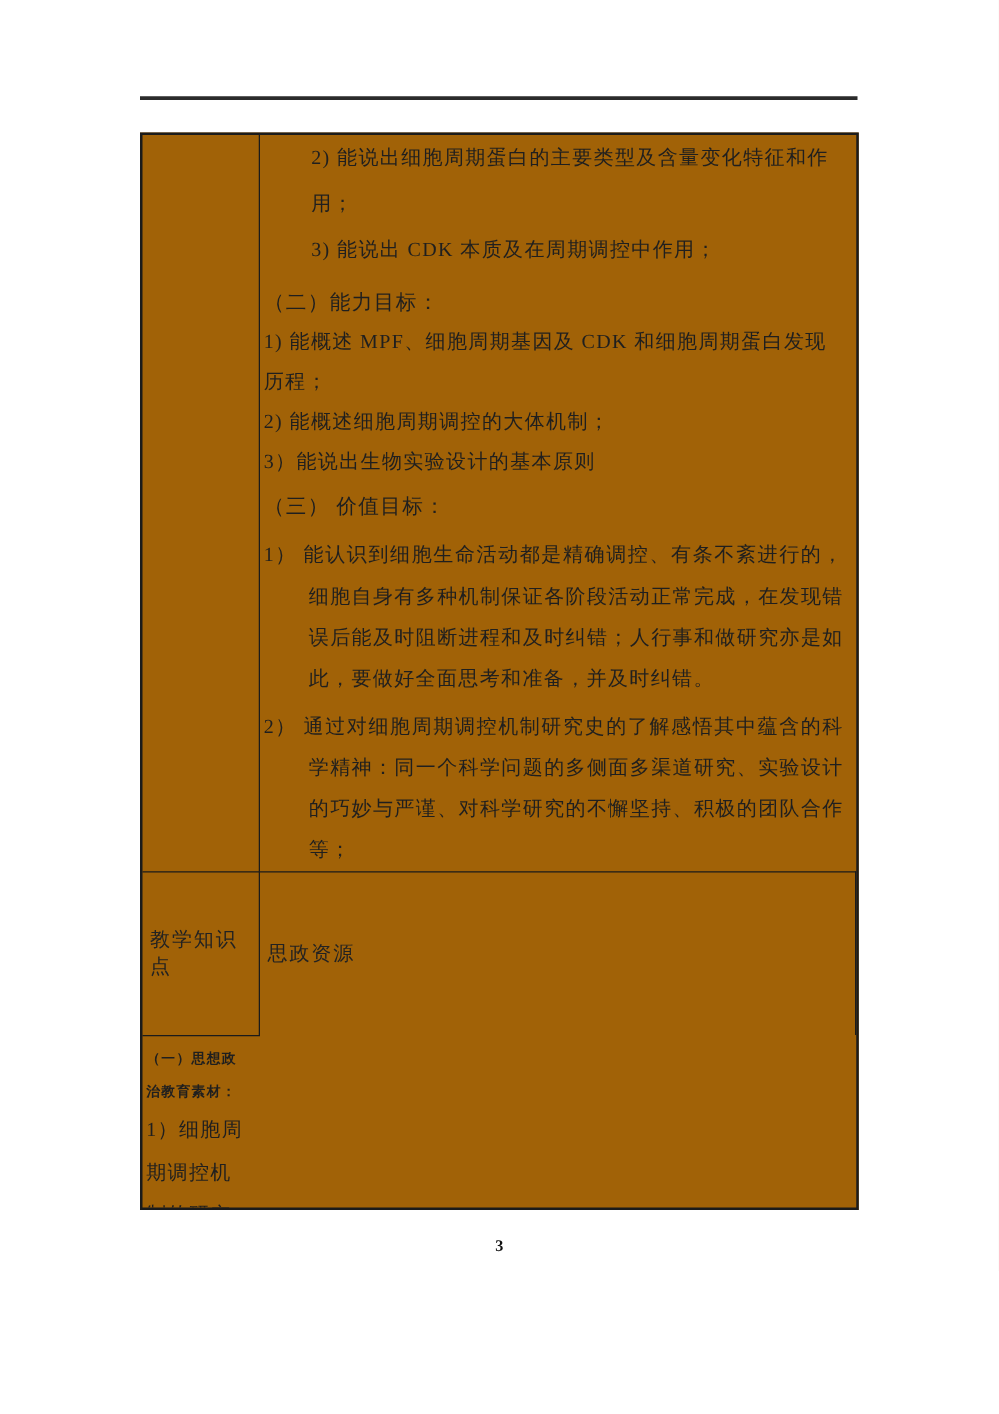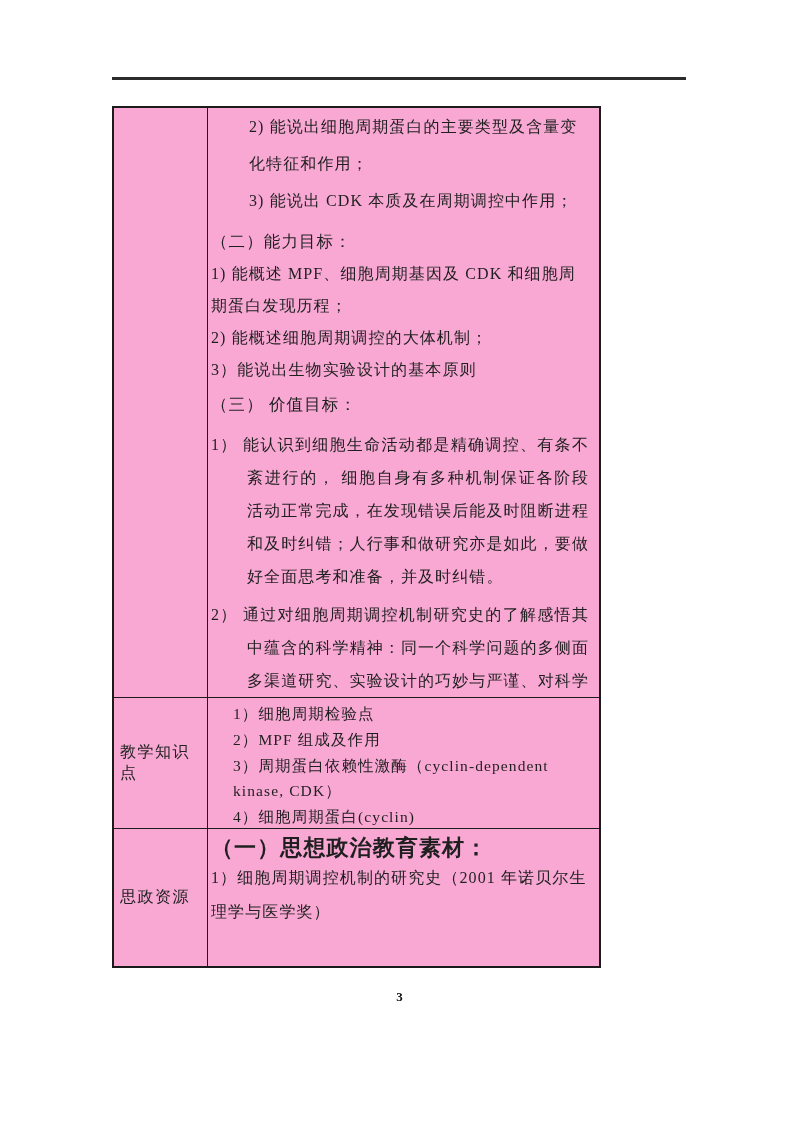--- a/index.html
+++ b/index.html
@@ -14,27 +14,27 @@
   }
   .header-rule {
     position: absolute;
     left: 112px; top: 77px;
     width: 574px; height: 2.5px;
     background: #2b2b2b;
   }
   .doc-table {
     position: absolute;
     left: 112px; top: 106px;
-    width: 489px;
+    width: 575px;
     border: 2px solid #1b1b1b;
     display: grid;
     grid-template-columns: 94px 1fr;
     grid-template-rows: 589px 131px 138px;
     box-sizing: border-box;
-    background: #f9a8d4;
+    background: #a16207;
   }
   .cell { box-sizing: border-box; overflow: hidden; }
   .cell-label {
     border-right: 1.5px solid #1b1b1b;
     display: flex;
     align-items: center;
     padding-left: 6px;
     font-family: "Liberation Sans", "DejaVu Sans", sans-serif;
     font-size: 16px;
     letter-spacing: 1.5px;
@@ -70,21 +70,21 @@
   .hang-2 { margin-top: 5px !important; }
   .kp-list { padding-top: 3px; }
   .kp-item {
     margin-left: 22px !important;
     line-height: 25.8px;
     font-size: 15.5px;
   }
   .szzy { padding-top: 5px; }
   .szzy-h {
     font-weight: bold;
-    font-size: 22px;
+    font-size: 11px;
     line-height: 27px;
   }
   .szzy-item { line-height: 34px; }
   .page-number {
     position: absolute;
     left: 0; right: 0;
     top: 989px;
     text-align: center;
     font-size: 13px;
     font-weight: bold;
@@ -110,27 +110,20 @@
       <p class="num-item">3）能说出生物实验设计的基本原则</p>
       <p class="sec-h sec-h3">（三） 价值目标：</p>
       <p class="hang hang-1">1） 能认识到细胞生命活动都是精确调控、有条不紊进行的， 细胞自身有多种机制保证各阶段活动正常完成，在发现错误后能及时阻断进程和及时纠错；人行事和做研究亦是如此，要做好全面思考和准备，并及时纠错。</p>
       <p class="hang hang-2">2） 通过对细胞周期调控机制研究史的了解感悟其中蕴含的科学精神：同一个科学问题的多侧面多渠道研究、实验设计的巧妙与严谨、对科学研究的不懈坚持、积极的团队合作 等；</p>
 
     </div>
 
     <div class="cell cell-label row-border">
       <span>教学知识点</span>
     </div>
-    <div class="cell cell-content row-border kp-list">
-      <p class="kp-item">1）细胞周期检验点</p>
-      <p class="kp-item">2）MPF 组成及作用</p>
-      <p class="kp-item">3）周期蛋白依赖性激酶（cyclin-dependent kinase, CDK）</p>
-      <p class="kp-item">4）细胞周期蛋白(cyclin)</p>
-      <p class="kp-item">5）细胞周期运转的分子机制</p>
-    </div>
 
     <div class="cell cell-label row-border">
       <span>思政资源</span>
     </div>
     <div class="cell cell-content row-border szzy">
       <p class="szzy-h">（一）思想政治教育素材：</p>
       <p class="szzy-item">1）细胞周期调控机制的研究史（2001 年诺贝尔生理学与医学奖）</p>
     </div>
 
   </div>

